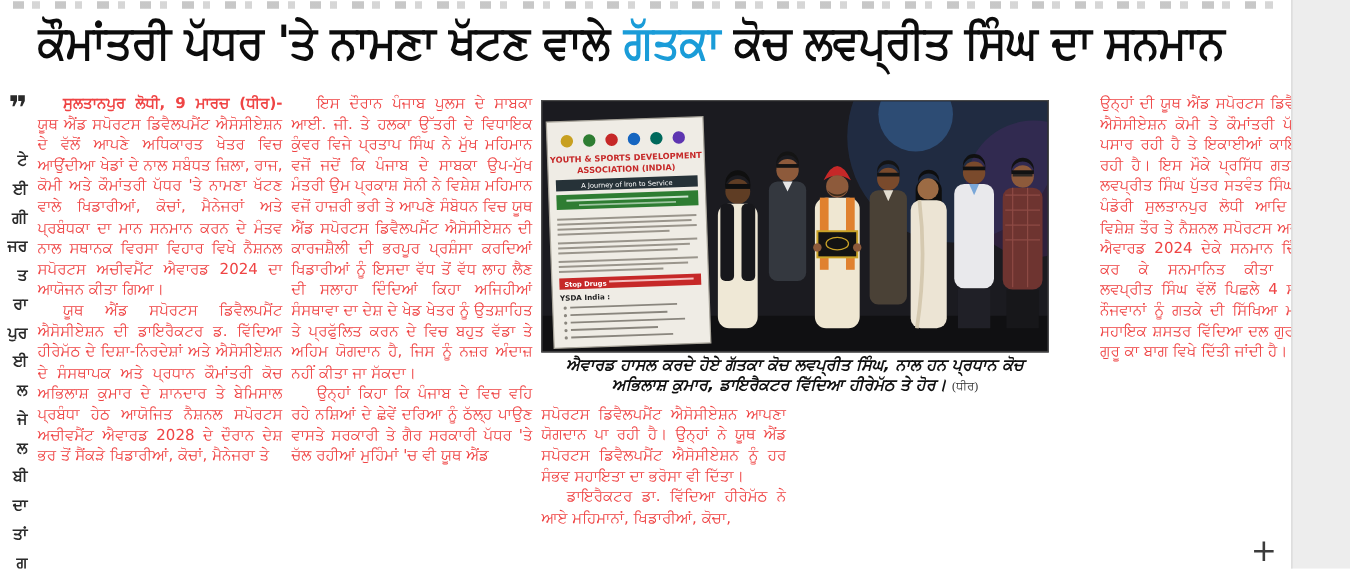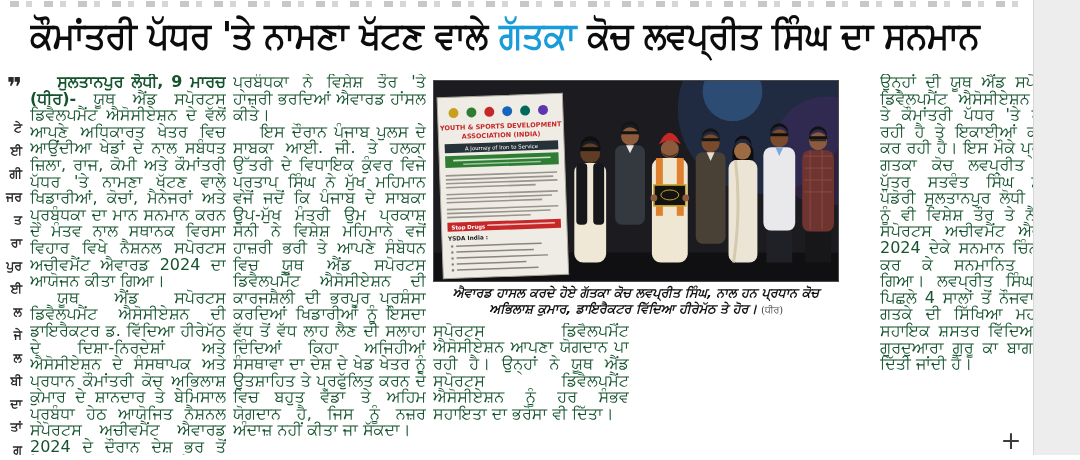--- a/index.html
+++ b/index.html
@@ -20,21 +20,21 @@
   }
   .headline .hl{color:#1a9cd8;}
   
   .margin-col{position:absolute;left:0;top:72px;width:24px;height:388px;overflow:hidden;
     display:flex;flex-direction:column;align-items:flex-end;font-weight:bold;font-size:12.5px;color:#2a2a2a;line-height:23px;padding-right:2px;box-sizing:border-box;}
   .margin-col .bigquote{font-size:26px;line-height:30px;margin-bottom:14px;}
   .bodycol{position:absolute;top:74px;height:386px;overflow:hidden;}
   .col1{left:30px;width:196px;}
   .col2{left:233px;width:193px;}
   .col5{left:880px;width:187px;}
-  p.body{margin:0;font-size:16px;line-height:16.6px;text-align:justify;font-weight:normal;color:#14532d;}
+  p.body{margin:0;font-size:12px;line-height:16.6px;text-align:justify;font-weight:normal;color:#ef4444;}
   p.indent{text-indent:1.7em;}
   .dateline{font-weight:bold;}
   
   .middle{position:absolute;left:433px;top:80px;width:406px;}
   .photo-frame{width:404px;height:200px;border:1px solid #4a4a4a;background:#1a1a1e;overflow:hidden;}
   .caption{margin-top:3px;text-align:center;font-weight:bold;font-style:italic;font-size:12.8px;line-height:1.28;color:#101010;}
   .caption .credit{font-size:9.5px;font-style:normal;font-weight:normal;color:#333;font-family:Liberation Serif, serif;}
   .subcols{display:flex;gap:13px;margin-top:5px;}
   .subcols .sub{width:196px;height:126px;overflow:hidden;}
   .plus{
@@ -68,26 +68,26 @@
     <span>ਜੇ</span>
     <span>ਲ</span>
     <span>ਬੀ</span>
     <span>ਦਾ</span>
     <span>ਤਾਂ</span>
     <span>ਗ</span>
   </div>
 
   <div class="bodycol col1">
     <p class="body indent"><span class="dateline">ਸੁਲਤਾਨਪੁਰ ਲੋਧੀ, 9 ਮਾਰਚ (ਧੀਰ)-</span><span> ਯੂਥ ਐਂਡ ਸਪੋਰਟਸ ਡਿਵੈਲਪਮੈਂਟ ਐਸੋਸੀਏਸ਼ਨ ਦੇ ਵੱਲੋਂ ਆਪਣੇ ਅਧਿਕਾਰਤ ਖੇਤਰ ਵਿਚ ਆਉਂਦੀਆ ਖੇਡਾਂ ਦੇ ਨਾਲ ਸਬੰਧਤ ਜ਼ਿਲਾ, ਰਾਜ, ਕੋਮੀ ਅਤੇ ਕੌਮਾਂਤਰੀ ਪੱਧਰ 'ਤੇ ਨਾਮਣਾ ਖੱਟਣ ਵਾਲੇ ਖਿਡਾਰੀਆਂ, ਕੋਚਾਂ, ਮੈਨੇਜਰਾਂ ਅਤੇ ਪ੍ਰਬੰਧਕਾ ਦਾ ਮਾਨ ਸਨਮਾਨ ਕਰਨ ਦੇ ਮੰਤਵ ਨਾਲ ਸਥਾਨਕ ਵਿਰਸਾ ਵਿਹਾਰ ਵਿਖੇ ਨੈਸ਼ਨਲ ਸਪੋਰਟਸ ਅਚੀਵਮੈਂਟ ਐਵਾਰਡ 2024 ਦਾ ਆਯੋਜਨ ਕੀਤਾ ਗਿਆ।</span></p>
-    <p class="body indent">ਯੂਥ ਐਂਡ ਸਪੋਰਟਸ ਡਿਵੈਲਪਮੈਂਟ ਐਸੋਸੀਏਸ਼ਨ ਦੀ ਡਾਇਰੈਕਟਰ ਡ. ਵਿੱਦਿਆ ਹੀਰੇਮੱਠ ਦੇ ਦਿਸ਼ਾ-ਨਿਰਦੇਸ਼ਾਂ ਅਤੇ ਐਸੋਸੀਏਸ਼ਨ ਦੇ ਸੰਸਥਾਪਕ ਅਤੇ ਪ੍ਰਧਾਨ ਕੌਮਾਂਤਰੀ ਕੋਚ ਅਭਿਲਾਸ਼ ਕੁਮਾਰ ਦੇ ਸ਼ਾਨਦਾਰ ਤੇ ਬੇਮਿਸਾਲ ਪ੍ਰਬੰਧਾ ਹੇਠ ਆਯੋਜਿਤ ਨੈਸ਼ਨਲ ਸਪੋਰਟਸ ਅਚੀਵਮੈਂਟ ਐਵਾਰਡ 2024 ਦੇ ਦੌਰਾਨ ਦੇਸ਼ ਭਰ ਤੋਂ ਸੈਂਕੜੇ ਖਿਡਾਰੀਆਂ, ਕੋਚਾਂ, ਮੈਨੇਜਰਾ ਤੇ</p>
+    <p class="body indent">ਯੂਥ ਐਂਡ ਸਪੋਰਟਸ ਡਿਵੈਲਪਮੈਂਟ ਐਸੋਸੀਏਸ਼ਨ ਦੀ ਡਾਇਰੈਕਟਰ ਡ. ਵਿੱਦਿਆ ਹੀਰੇਮੱਠ ਦੇ ਦਿਸ਼ਾ-ਨਿਰਦੇਸ਼ਾਂ ਅਤੇ ਐਸੋਸੀਏਸ਼ਨ ਦੇ ਸੰਸਥਾਪਕ ਅਤੇ ਪ੍ਰਧਾਨ ਕੌਮਾਂਤਰੀ ਕੋਚ ਅਭਿਲਾਸ਼ ਕੁਮਾਰ ਦੇ ਸ਼ਾਨਦਾਰ ਤੇ ਬੇਮਿਸਾਲ ਪ੍ਰਬੰਧਾ ਹੇਠ ਆਯੋਜਿਤ ਨੈਸ਼ਨਲ ਸਪੋਰਟਸ ਅਚੀਵਮੈਂਟ ਐਵਾਰਡ 2028 ਦੇ ਦੌਰਾਨ ਦੇਸ਼ ਭਰ ਤੋਂ ਸੈਂਕੜੇ ਖਿਡਾਰੀਆਂ, ਕੋਚਾਂ, ਮੈਨੇਜਰਾ ਤੇ</p>
   </div>
 
   <div class="bodycol col2">
-    <p class="body">ਪ੍ਰਬੰਧਕਾ ਨੇ ਵਿਸ਼ੇਸ਼ ਤੌਰ 'ਤੇ ਹਾਜ਼ਰੀ ਭਰਦਿਆਂ ਐਵਾਰਡ ਹਾਂਸਲ ਕੀਤੇ।</p>
     <p class="body indent">ਇਸ ਦੌਰਾਨ ਪੰਜਾਬ ਪੁਲਸ ਦੇ ਸਾਬਕਾ ਆਈ. ਜੀ. ਤੇ ਹਲਕਾ ਉੱਤਰੀ ਦੇ ਵਿਧਾਇਕ ਕੁੰਵਰ ਵਿਜੇ ਪ੍ਰਤਾਪ ਸਿੰਘ ਨੇ ਮੁੱਖ ਮਹਿਮਾਨ ਵਜੋਂ ਜਦੋਂ ਕਿ ਪੰਜਾਬ ਦੇ ਸਾਬਕਾ ਉਪ-ਮੁੱਖ ਮੰਤਰੀ ਉਮ ਪ੍ਰਕਾਸ਼ ਸੋਨੀ ਨੇ ਵਿਸ਼ੇਸ਼ ਮਹਿਮਾਨ ਵਜੋਂ ਹਾਜ਼ਰੀ ਭਰੀ ਤੇ ਆਪਣੇ ਸੰਬੋਧਨ ਵਿਚ ਯੂਥ ਐਂਡ ਸਪੋਰਟਸ ਡਿਵੈਲਪਮੈਂਟ ਐਸੋਸੀਏਸ਼ਨ ਦੀ ਕਾਰਜਸ਼ੈਲੀ ਦੀ ਭਰਪੂਰ ਪ੍ਰਸ਼ੰਸਾ ਕਰਦਿਆਂ ਖਿਡਾਰੀਆਂ ਨੂੰ ਇਸਦਾ ਵੱਧ ਤੋਂ ਵੱਧ ਲਾਹ ਲੈਣ ਦੀ ਸਲਾਹਾ ਦਿੰਦਿਆਂ ਕਿਹਾ ਅਜਿਹੀਆਂ ਸੰਸਥਾਵਾ ਦਾ ਦੇਸ਼ ਦੇ ਖੇਡ ਖੇਤਰ ਨੂੰ ਉਤਸ਼ਾਹਿਤ ਤੇ ਪ੍ਰਫੁੱਲਿਤ ਕਰਨ ਦੇ ਵਿਚ ਬਹੁਤ ਵੱਡਾ ਤੇ ਅਹਿਮ ਯੋਗਦਾਨ ਹੈ, ਜਿਸ ਨੂੰ ਨਜ਼ਰ ਅੰਦਾਜ਼ ਨਹੀਂ ਕੀਤਾ ਜਾ ਸੱਕਦਾ।</p>
+    <p class="body indent">ਉਨ੍ਹਾਂ ਕਿਹਾ ਕਿ ਪੰਜਾਬ ਦੇ ਵਿਚ ਵਹਿ ਰਹੇ ਨਸ਼ਿਆਂ ਦੇ ਛੇਵੇਂ ਦਰਿਆ ਨੂੰ ਠੱਲ੍ਹ ਪਾਉਣ ਵਾਸਤੇ ਸਰਕਾਰੀ ਤੇ ਗੈਰ ਸਰਕਾਰੀ ਪੱਧਰ 'ਤੇ ਚੱਲ ਰਹੀਆਂ ਮੁਹਿੰਮਾਂ 'ਚ ਵੀ ਯੂਥ ਐਂਡ</p>
   </div>
 
   <div class="middle">
     <div class="photo-frame">
       <svg width="404" height="200" viewBox="0 0 406 200" xmlns="http://www.w3.org/2000/svg">
 
         <rect width="406" height="200" fill="#1b1b20"></rect>
         <circle cx="330" cy="28" r="85" fill="#27406b" opacity="0.45"></circle>
         <circle cx="395" cy="70" r="55" fill="#4a2a66" opacity="0.4"></circle>
         <circle cx="300" cy="10" r="30" fill="#3a6ea8" opacity="0.5"></circle>
@@ -207,20 +207,21 @@
         </g>
       </svg>
     </div>
     <div class="caption">
       <span>ਐਵਾਰਡ ਹਾਸਲ ਕਰਦੇ ਹੋਏ ਗੱਤਕਾ ਕੋਚ ਲਵਪ੍ਰੀਤ ਸਿੰਘ, ਨਾਲ ਹਨ ਪ੍ਰਧਾਨ ਕੋਚ ਅਭਿਲਾਸ਼ ਕੁਮਾਰ, ਡਾਇਰੈਕਟਰ ਵਿੱਦਿਆ ਹੀਰੇਮੱਠ ਤੇ ਹੋਰ।</span>
       <span class="credit">(ਧੀਰ)</span>
     </div>
     <div class="subcols">
       <div class="sub">
         <p class="body">ਸਪੋਰਟਸ ਡਿਵੈਲਪਮੈਂਟ ਐਸੋਸੀਏਸ਼ਨ ਆਪਣਾ ਯੋਗਦਾਨ ਪਾ ਰਹੀ ਹੈ। ਉਨ੍ਹਾਂ ਨੇ ਯੂਥ ਐਂਡ ਸਪੋਰਟਸ ਡਿਵੈਲਪਮੈਂਟ ਐਸੋਸੀਏਸ਼ਨ ਨੂੰ ਹਰ ਸੰਭਵ ਸਹਾਇਤਾ ਦਾ ਭਰੋਸਾ ਵੀ ਦਿੱਤਾ।</p>
+        <p class="body indent">ਡਾਇਰੈਕਟਰ ਡਾ. ਵਿੱਦਿਆ ਹੀਰੇਮੱਠ ਨੇ ਆਏ ਮਹਿਮਾਨਾਂ, ਖਿਡਾਰੀਆਂ, ਕੋਚਾ,</p>
       </div>
     </div>
   </div>
 
   <div class="bodycol col5">
     <p class="body">ਉਨ੍ਹਾਂ ਦੀ ਯੂਥ ਐਂਡ ਸਪੋਰਟਸ ਡਿਵੈਲਪਮੈਂਟ ਐਸੋਸੀਏਸ਼ਨ ਕੋਮੀ ਤੇ ਕੌਮਾਂਤਰੀ ਪੱਧਰ 'ਤੇ ਪਸਾਰ ਰਹੀ ਹੈ ਤੇ ਇਕਾਈਆਂ ਕਾਇਮ ਕਰ ਰਹੀ ਹੈ। ਇਸ ਮੌਕੇ ਪ੍ਰਸਿੱਧ ਗਤਕਾ ਕੋਚ ਲਵਪ੍ਰੀਤ ਸਿੰਘ ਪੁੱਤਰ ਸਤਵੰਤ ਸਿੰਘ ਮੁੱਹਲਾ ਪੰਡੋਰੀ ਸੁਲਤਾਨਪੁਰ ਲੋਧੀ ਆਦਿ ਨੂੰ ਵੀ ਵਿਸ਼ੇਸ਼ ਤੌਰ ਤੇ ਨੈਸ਼ਨਲ ਸਪੋਰਟਸ ਅਚੀਵਮੈਂਟ ਐਵਾਰਡ 2024 ਦੇਕੇ ਸਨਮਾਨ ਚਿੰਨ ਭੇਟ ਕਰ ਕੇ ਸਨਮਾਨਿਤ ਕੀਤਾ ਗਿਆ। ਲਵਪ੍ਰੀਤ ਸਿੰਘ ਵੱਲੋਂ ਪਿਛਲੇ 4 ਸਾਲਾਂ ਤੋਂ ਨੌਜਵਾਨਾਂ ਨੂੰ ਗਤਕੇ ਦੀ ਸਿੱਖਿਆ ਮਹਾਂਕਾਲ ਸਹਾਇਕ ਸ਼ਸਤਰ ਵਿੱਦਿਆ ਦਲ ਗੁਰਦੁਆਰਾ ਗੁਰੂ ਕਾ ਬਾਗ ਵਿਖੇ ਦਿੱਤੀ ਜਾਂਦੀ ਹੈ।</p>
   </div>
 
   <div class="gray-strip"></div>
 

